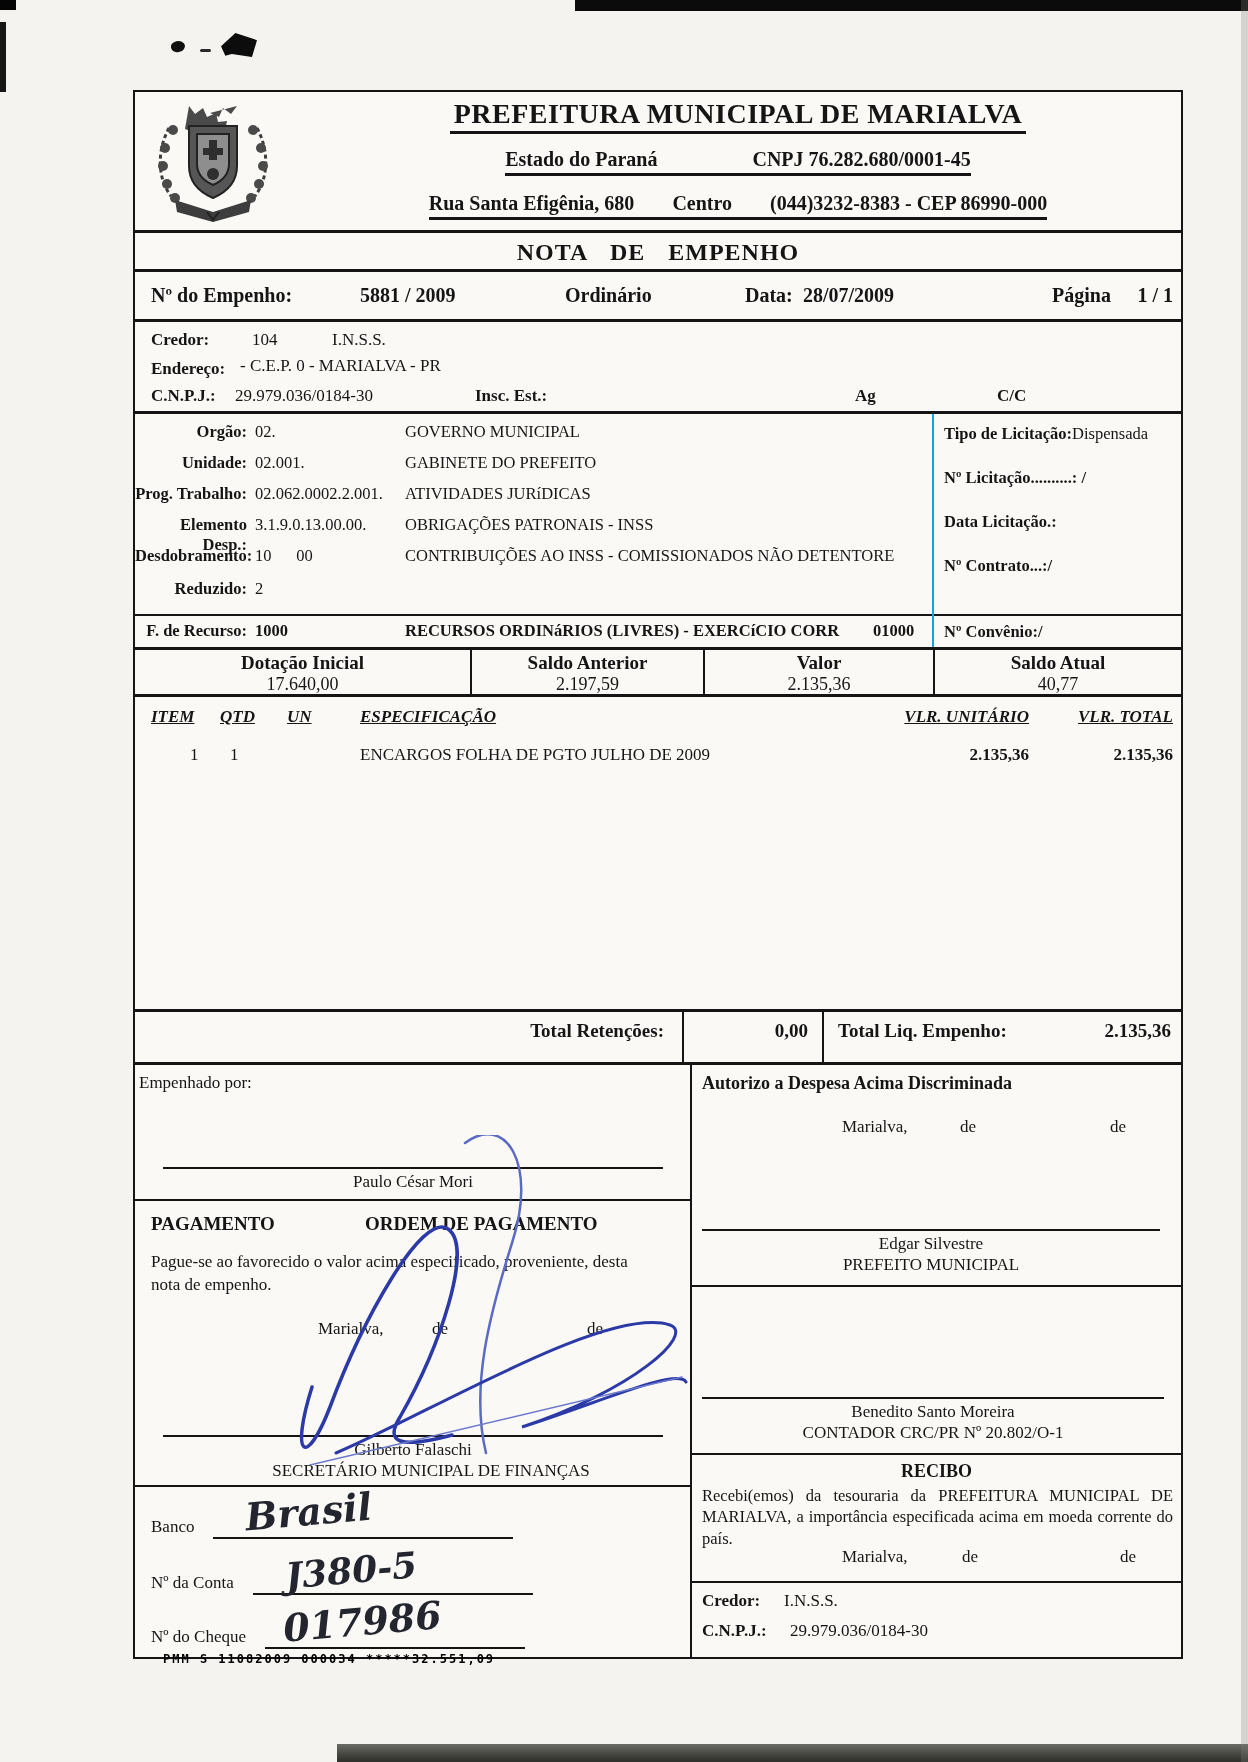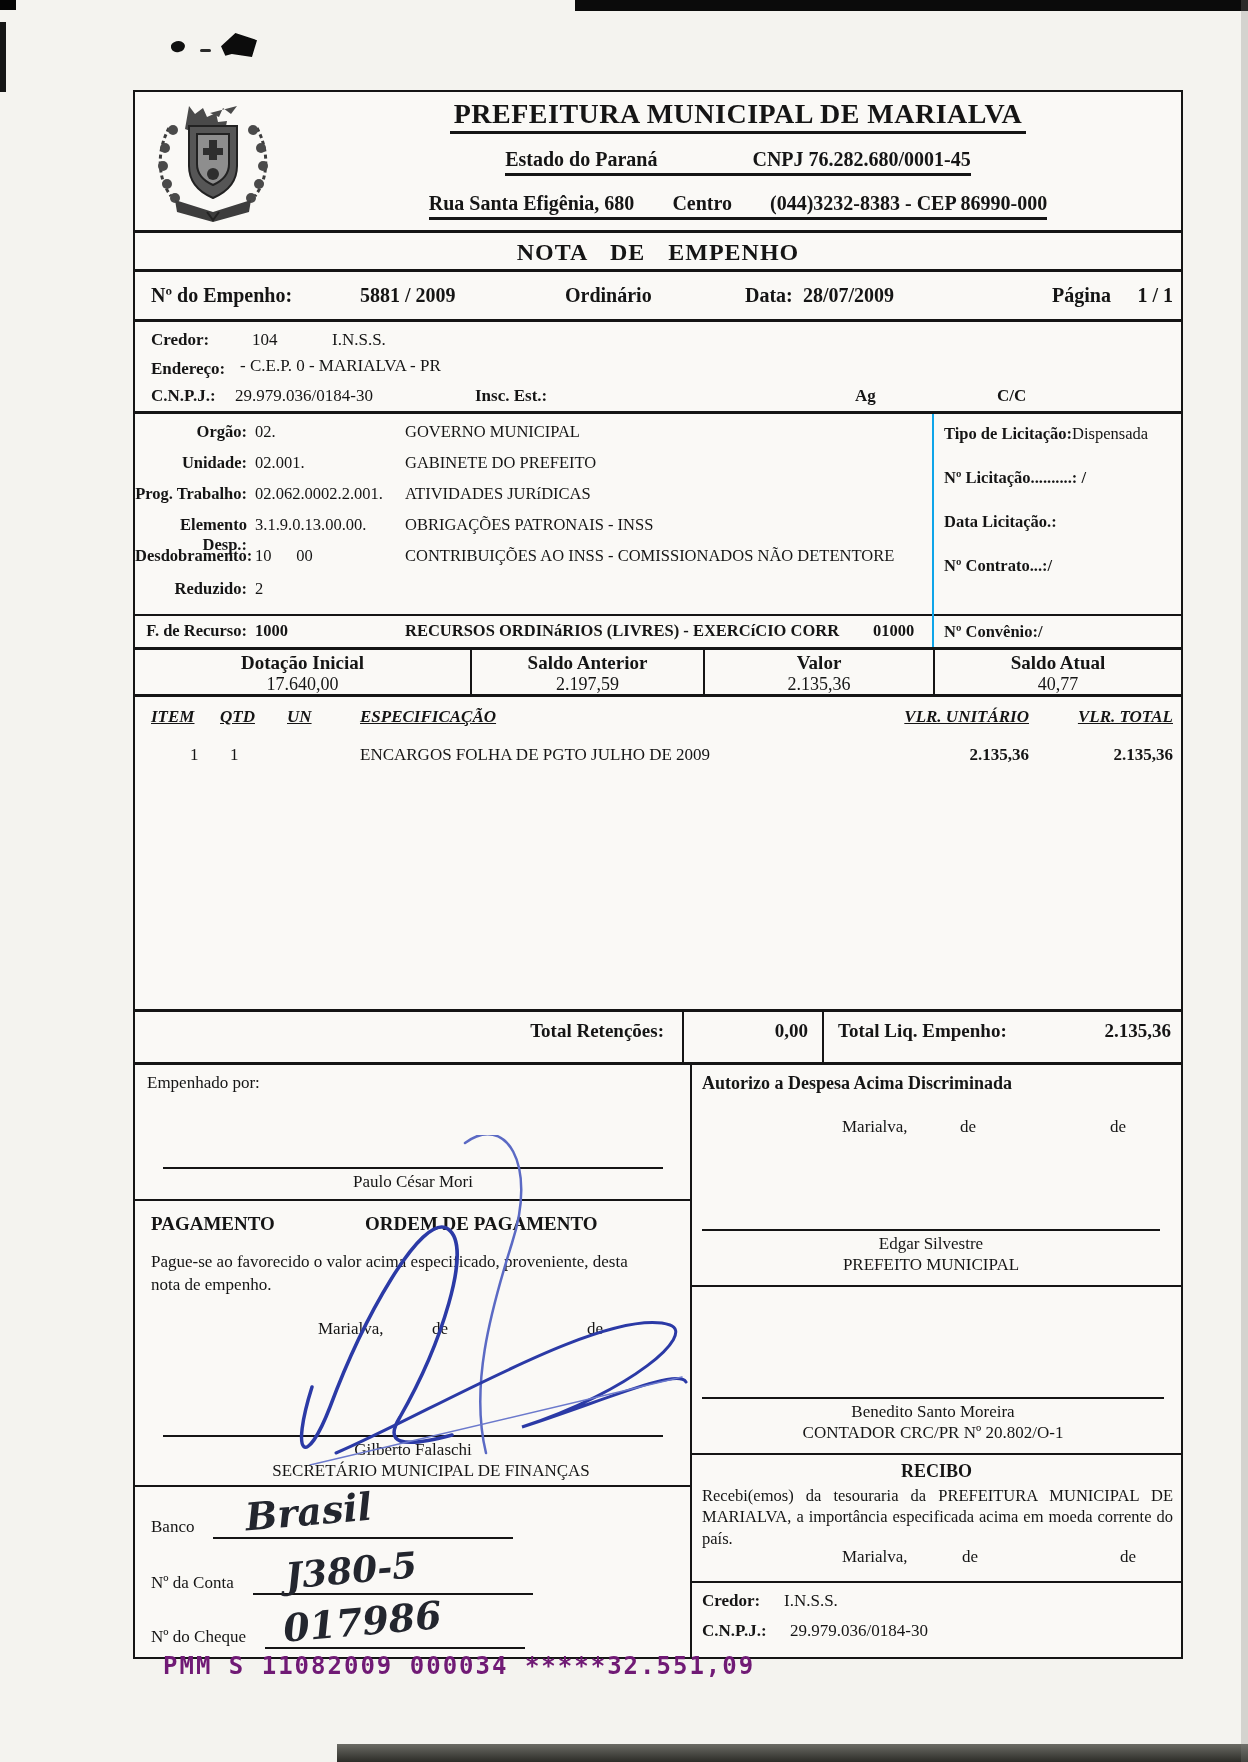--- a/index.html
+++ b/index.html
@@ -90,21 +90,21 @@
   .bold{font-weight:bold;}
   .bank-label{font-size:17px;}
   .bank-line{position:absolute;border-bottom:2px solid #151515;}
   .handw{font-family:"DejaVu Serif", serif;font-style:italic;font-weight:bold;color:#23262e;position:absolute;transform:rotate(-5deg);white-space:nowrap;}
   .recibo-body{position:absolute;left:10px;right:8px;top:30px;font-size:16.5px;text-align:justify;line-height:1.3;}
   
   .bigsig{position:absolute;left:250px;top:1135px;width:440px;height:330px;pointer-events:none;}
   .footer-stamp{
     position:absolute;left:163px;top:1652px;
     font-family:"DejaVu Sans Mono", monospace;font-weight:bold;
-    font-size:24px;letter-spacing:2px;color:#701a75;
+    font-size:12px;letter-spacing:2px;color:#000000;
   }
   
   .art{position:absolute;}
 </style>
 </head>
 <body>
 
 <div class="art" style="left:575px;top:0;width:673px;height:11px;background:#0b0b0b;"></div>
 <div class="art" style="left:0;top:0;width:16px;height:10px;background:#050505;"></div>
 <div class="art" style="left:0;top:22px;width:6px;height:70px;background:#161616;"></div>
@@ -264,21 +264,21 @@
     <div class="tc tc3">
       <span class="lq-l">Total Liq. Empenho:</span>
       <span class="lq-v">2.135,36</span>
     </div>
   </div>
 
   <div class="sec sec-lower">
 
     <div class="lcol">
       <div class="box box-empenhado bb">
-        <span class="fs17" style="left:12px;top:8px;">Empenhado por:</span>
+        <span class="fs17" style="left:4px;top:8px;">Empenhado por:</span>
         <div class="sigline" style="left:28px;width:500px;top:102px;"></div>
         <div class="signame" style="left:28px;width:500px;top:106px;">Paulo César Mori</div>
       </div>
       <div class="box box-pagamento bb">
         <span class="bold" style="left:16px;top:12px;font-size:19px;">PAGAMENTO</span>
         <span class="bold" style="left:230px;top:12px;font-size:19px;">ORDEM DE PAGAMENTO</span>
         <div style="position:absolute;left:16px;top:50px;width:510px;font-size:17px;line-height:1.35;">Pague-se ao favorecido o valor acima especificado, proveniente, desta nota de empenho.</div>
         <span class="fs17" style="left:183px;top:118px;">Marialva,</span>
         <span class="fs17" style="left:297px;top:118px;">de</span>
         <span class="fs17" style="left:452px;top:118px;">de</span>

